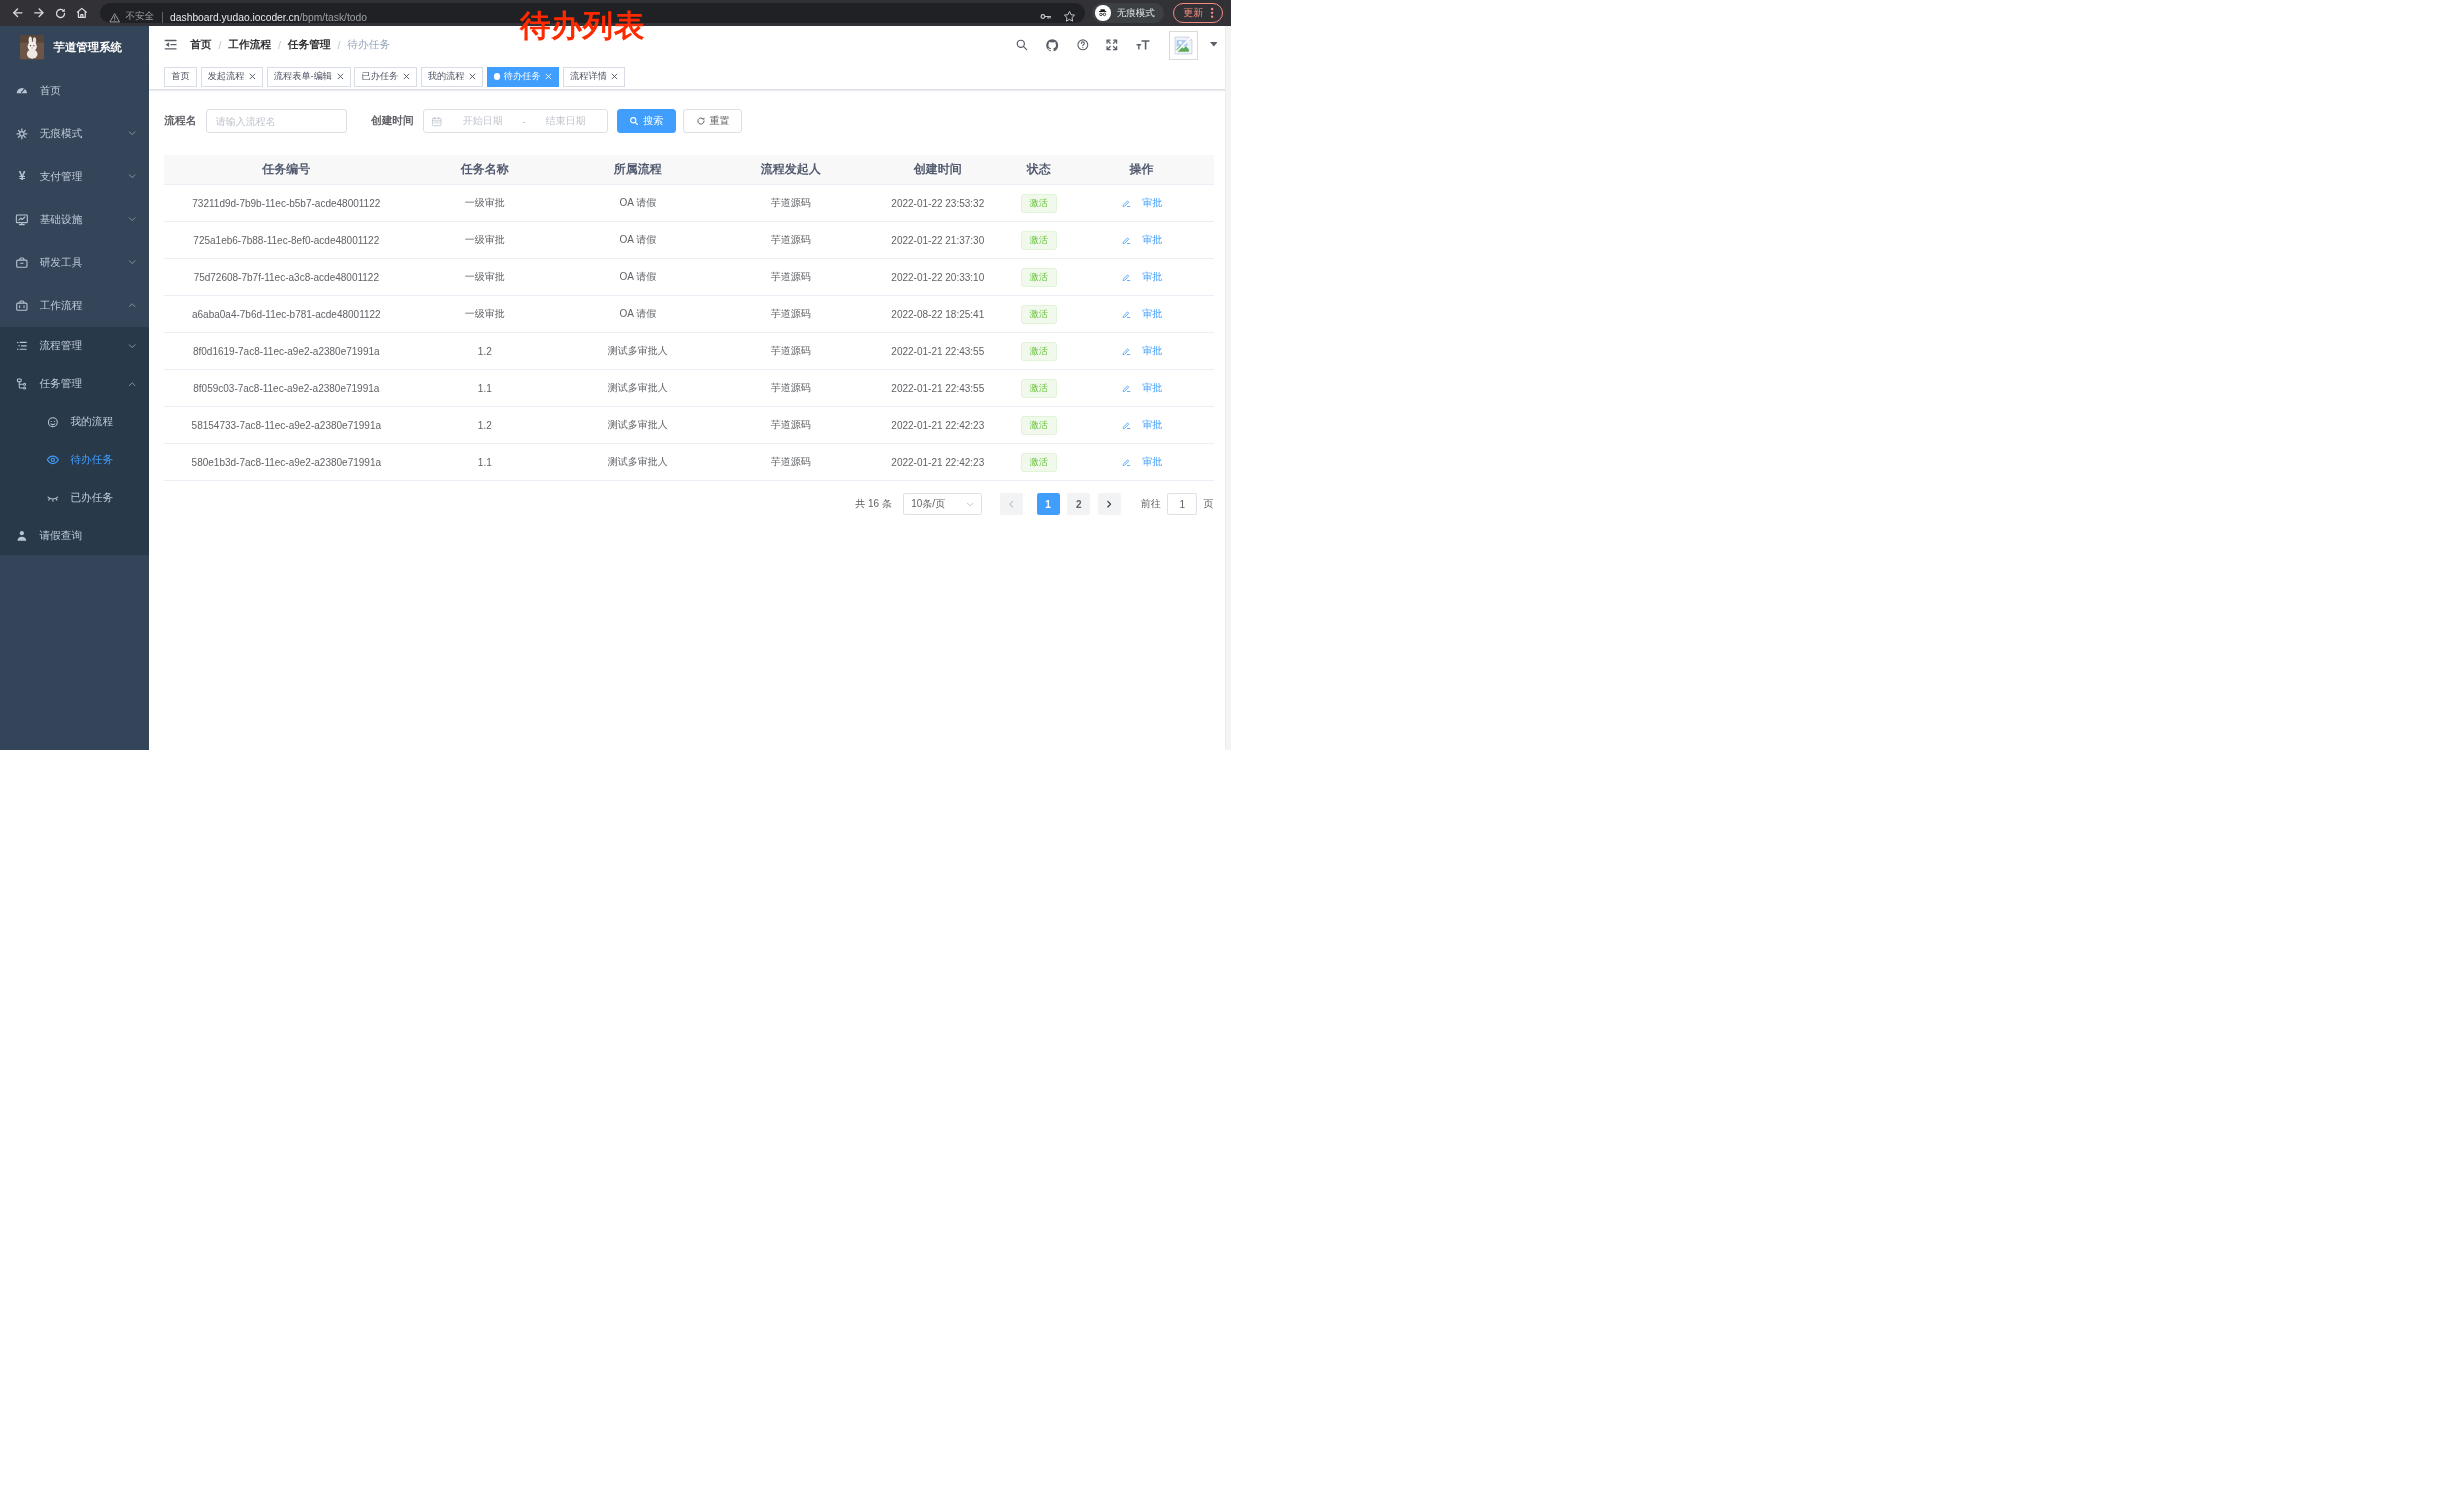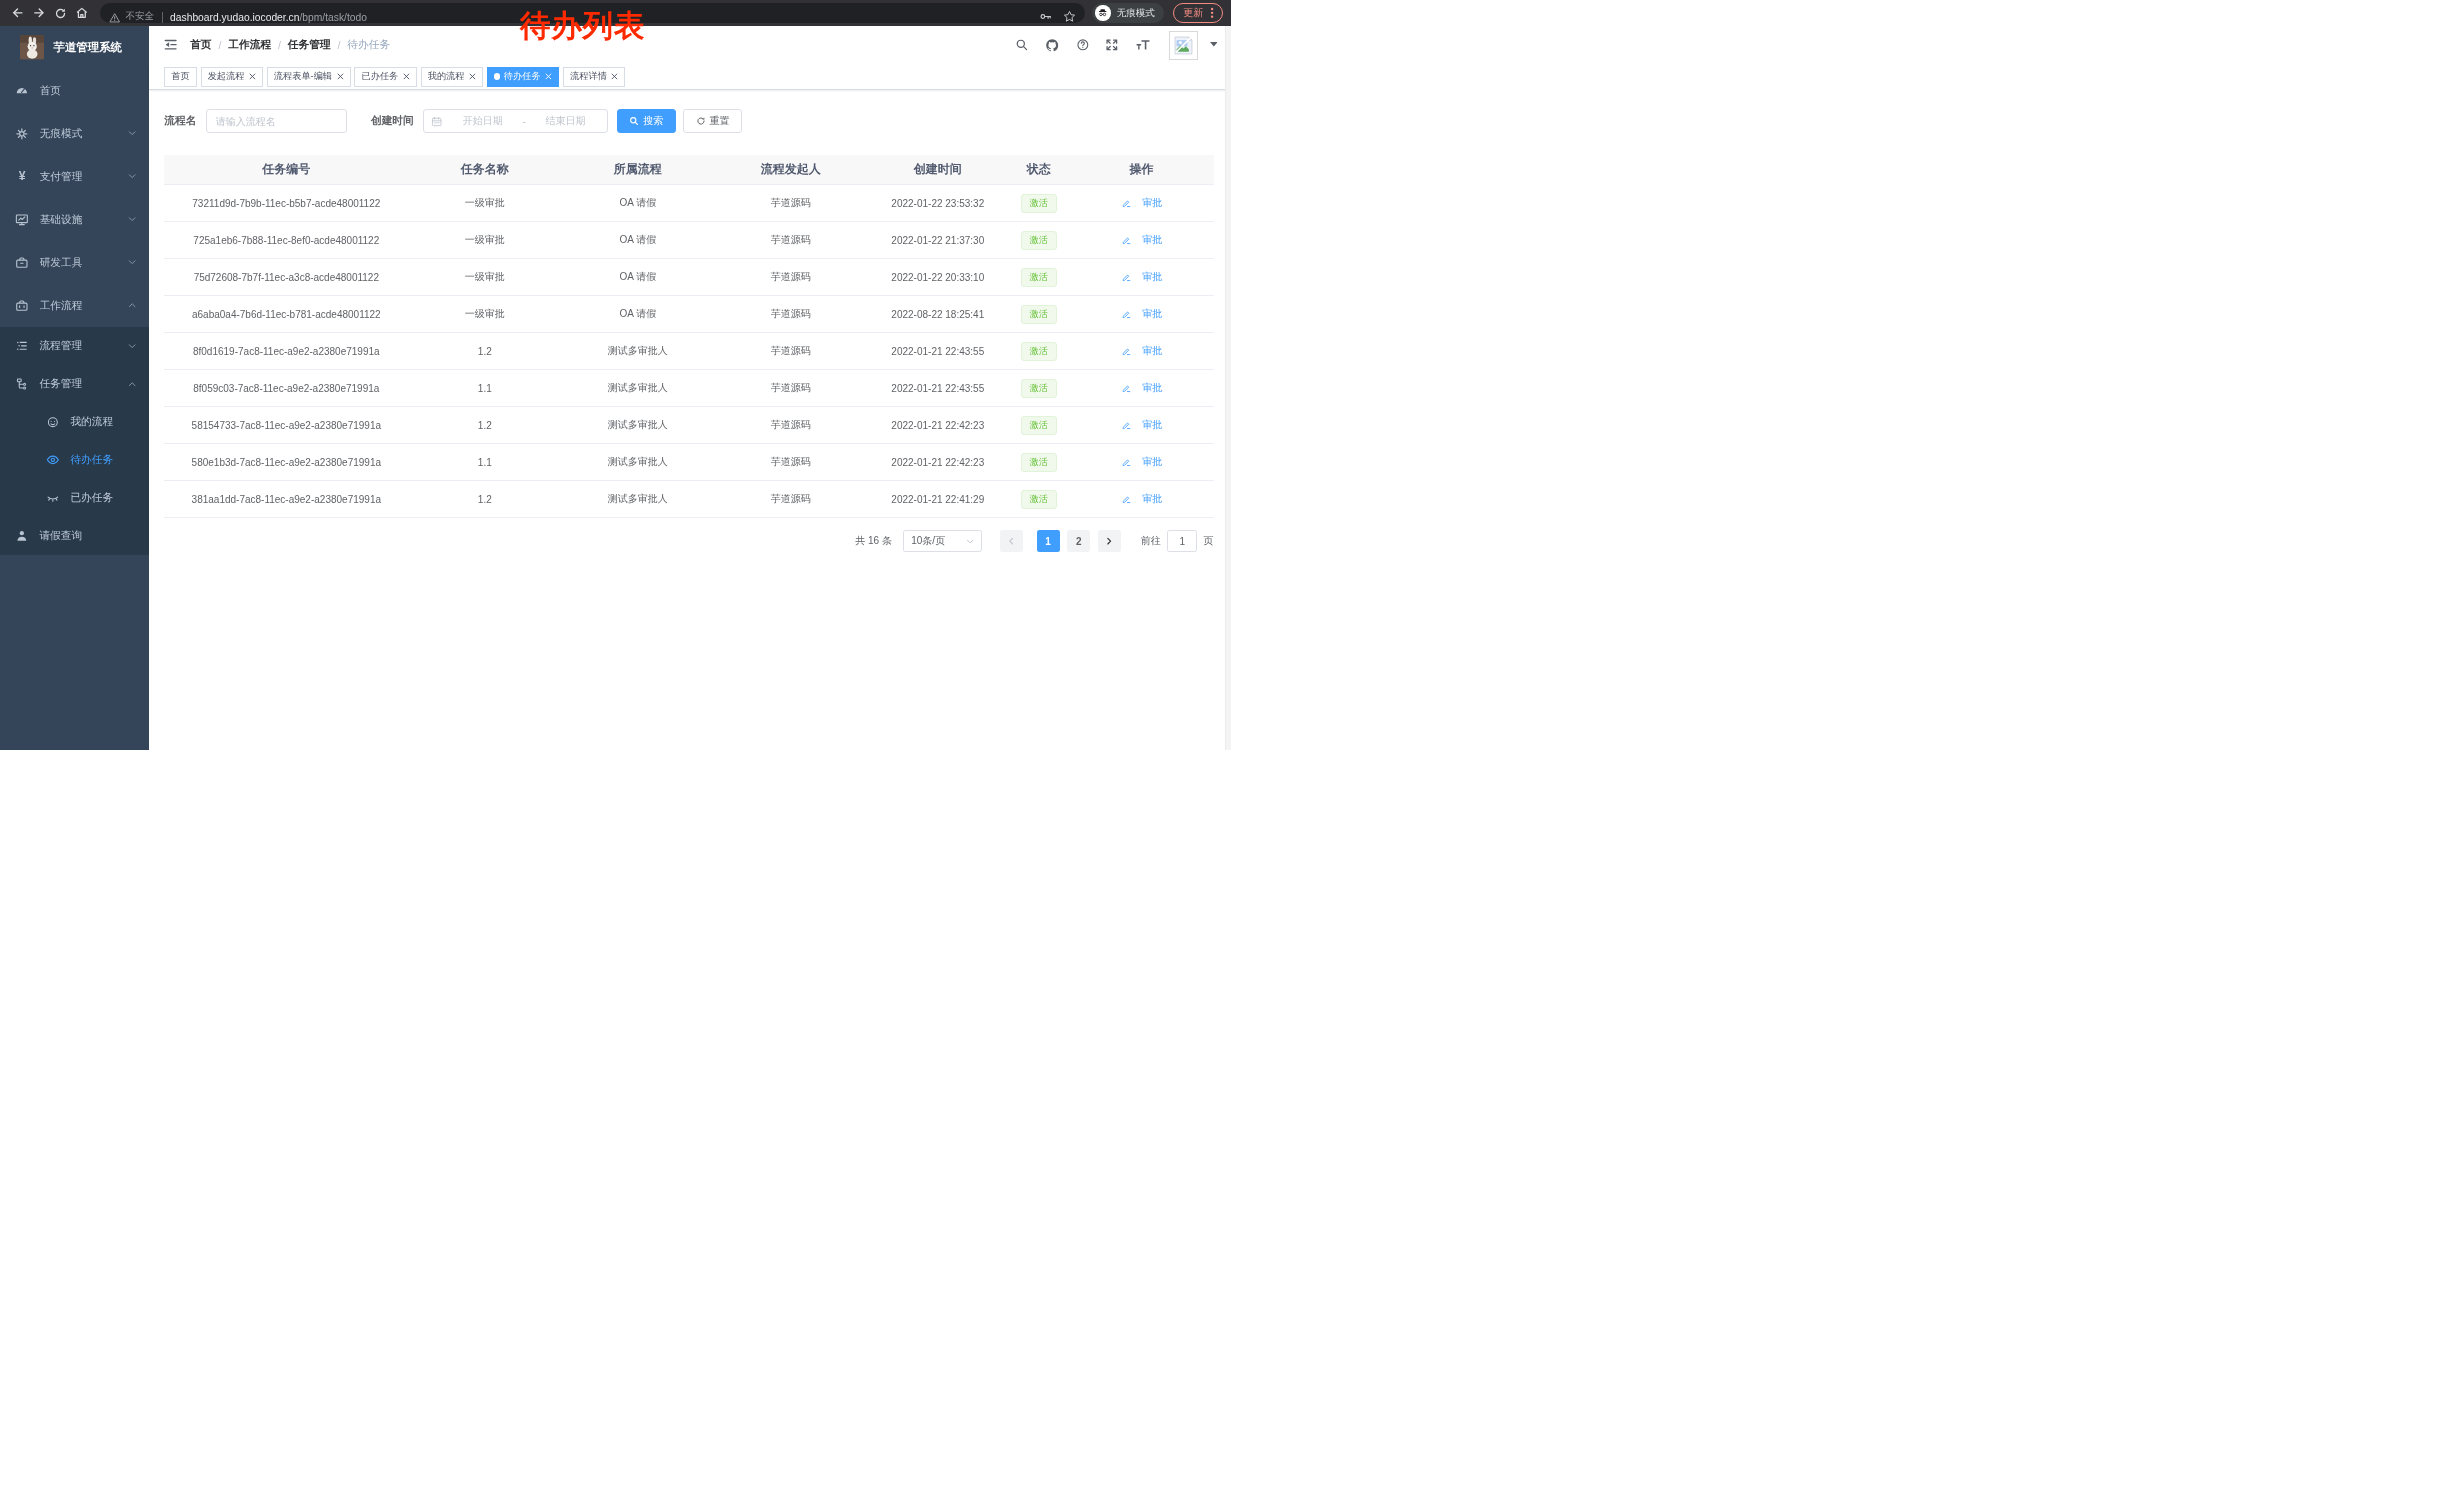--- a/index.html
+++ b/index.html
@@ -706,37 +706,20 @@
       <a class="op-link">
         <svg width="10.7" height="10.7" viewBox="0 0 20 20" fill="none" stroke="currentColor" stroke-width="1.6" stroke-linejoin="round">
                       <path d="M4 13.8l8.2-8.2 2.2 2.2-8.2 8.2H4z"></path>
                       <path d="M12 16h4.5" stroke-linecap="round"></path>
                     </svg>
         <span>审批</span>
       </a>
     </td>
   </tr>
 
-  <tr>
-    <td>381aa1dd-7ac8-11ec-a9e2-a2380e71991a</td>
-    <td>1.2</td>
-    <td>测试多审批人</td>
-    <td>芋道源码</td>
-    <td>2022-01-21 22:41:29</td>
-    <td><span class="badge">激活</span></td>
-    <td>
-      <a class="op-link">
-        <svg width="10.7" height="10.7" viewBox="0 0 20 20" fill="none" stroke="currentColor" stroke-width="1.6" stroke-linejoin="round">
-                      <path d="M4 13.8l8.2-8.2 2.2 2.2-8.2 8.2H4z"></path>
-                      <path d="M12 16h4.5" stroke-linecap="round"></path>
-                    </svg>
-        <span>审批</span>
-      </a>
-    </td>
-  </tr>
 </tbody>
         </table>
 
         <div class="pagination">
           <span class="pg-total">共 16 条</span>
           <span class="pg-size">
             <span>10条/页</span>
             <span class="caret">
               <svg width="8.4" height="8.4" viewBox="0 0 12 12" fill="none" stroke="currentColor" stroke-width="1.4" stroke-linecap="round">
                   <path d="M2 4.5l4 4 4-4"></path>

